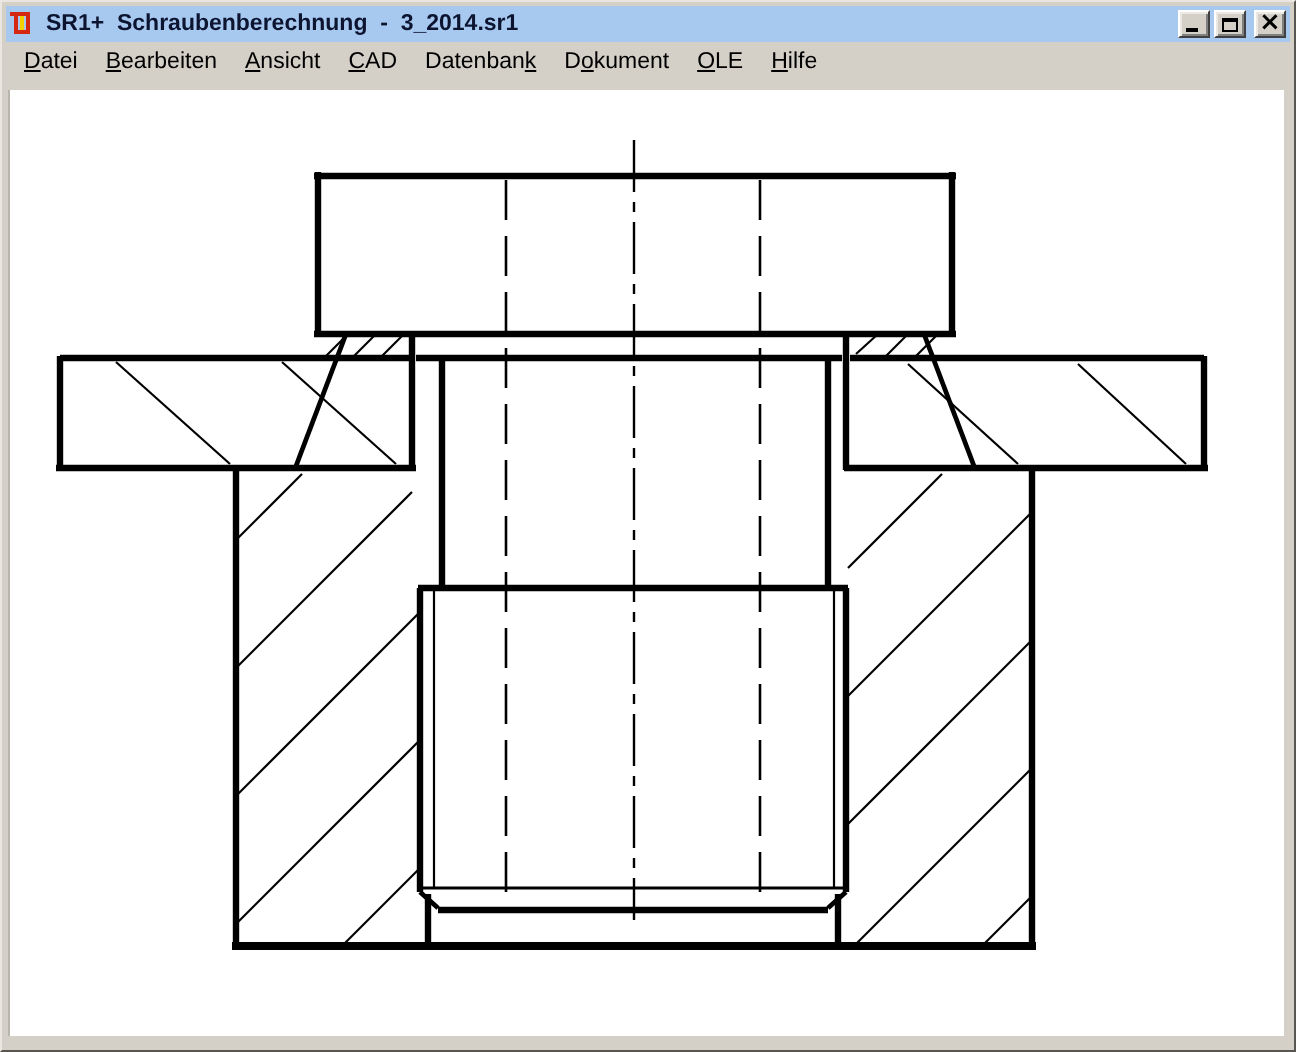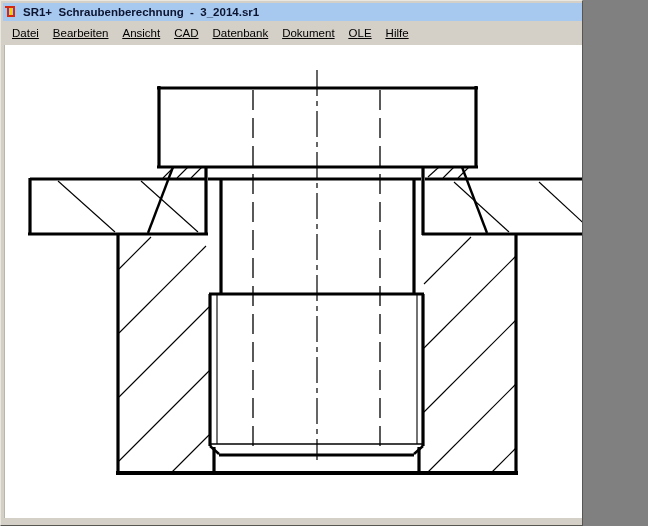--- a/index.html
+++ b/index.html
@@ -1,17 +1,17 @@
 <!DOCTYPE html>
 <html><head>
 <meta charset="utf-8">
 <style>
   html,body{margin:0;padding:0;background:#808080;}
   .window{
-    position:relative;width:583px;height:526px;box-sizing:border-box;
+    position:relative;width:648px;height:526px;box-sizing:border-box;
     background:#d4d0c8;overflow:hidden;
     border-top:1px solid #e9e7e0;border-left:1px solid #e9e7e0;
     border-right:1px solid #585650;border-bottom:1px solid #585650;
     font-family:"Liberation Sans",sans-serif;
   }
   .titlebar{
     position:absolute;left:2px;top:2px;width:642px;height:18px;
     display:flex;align-items:center;gap:4px;padding:0 2px;box-sizing:border-box;
   }
   .title-text{flex:1;font-size:11.5px;font-weight:bold;white-space:pre;
@@ -28,21 +28,21 @@
     box-shadow:inset 1px 1px 0 #ece9e2, inset -1px -1px 0 #808080;
     display:flex;align-items:center;justify-content:center;cursor:default;
   }
   .winbtn:nth-child(3){margin-left:2px;}
   .glyph-minimize{width:6px;height:2px;background:#000;position:absolute;left:3px;bottom:2px;}
   .glyph-maximize{width:8px;height:7px;border:1px solid #000;border-top:2px solid #000;box-sizing:border-box;}
   .glyph-close{font-size:13px;font-weight:bold;line-height:11px;color:#000;
     font-family:"DejaVu Sans",sans-serif;margin-top:-1px;}
   .menubar{
     position:absolute;left:2px;top:21px;width:642px;height:23px;
-    display:flex;align-items:center;font-size:11.5px;color:#000;padding-left:2px;box-sizing:border-box;text-decoration:underline;
+    display:flex;align-items:flex-start;font-size:11.5px;color:#000;padding-left:2px;box-sizing:border-box;
   }
   .menu-item{padding:3px 7px 4px 7px;}
   .canvas{
     position:absolute;left:3px;top:44px;width:638px;height:473px;background:#ffffff;
     border-left:1px solid #b8b5ad;box-sizing:border-box;
   }
   svg.overlay{position:absolute;left:0;top:0;pointer-events:none;}
 </style>
 </head>
 <body>

